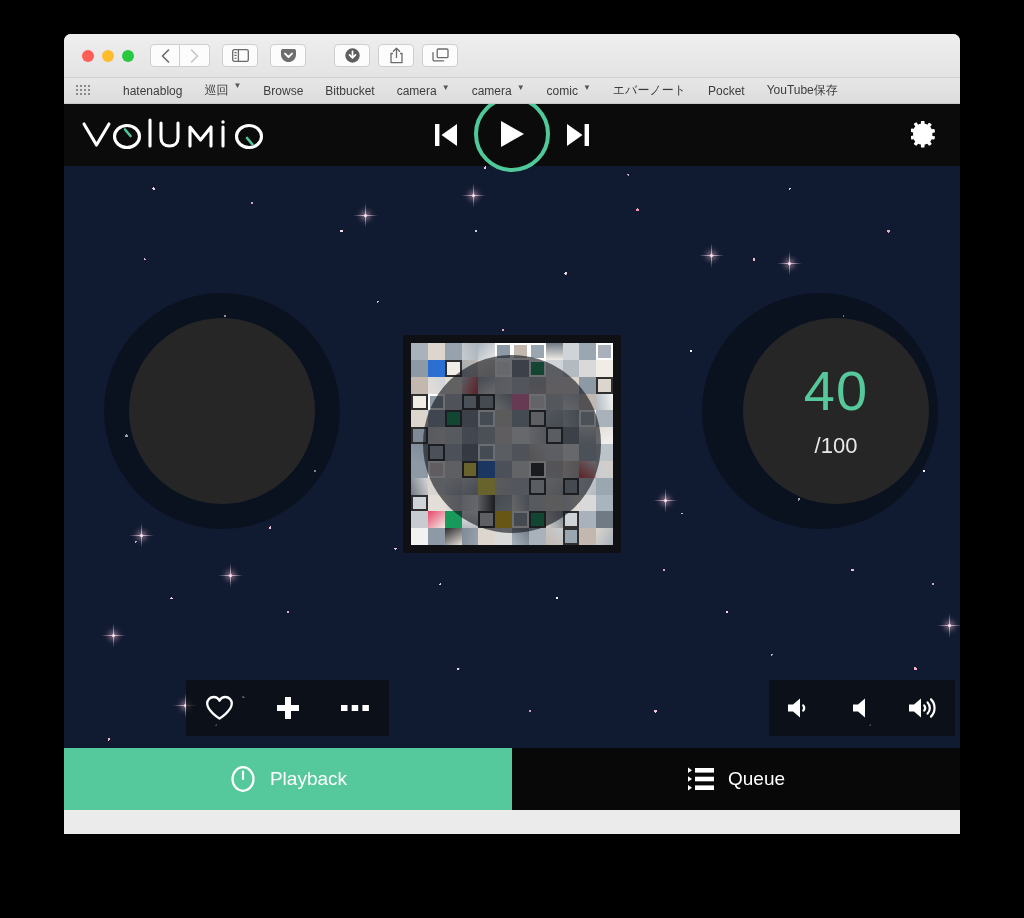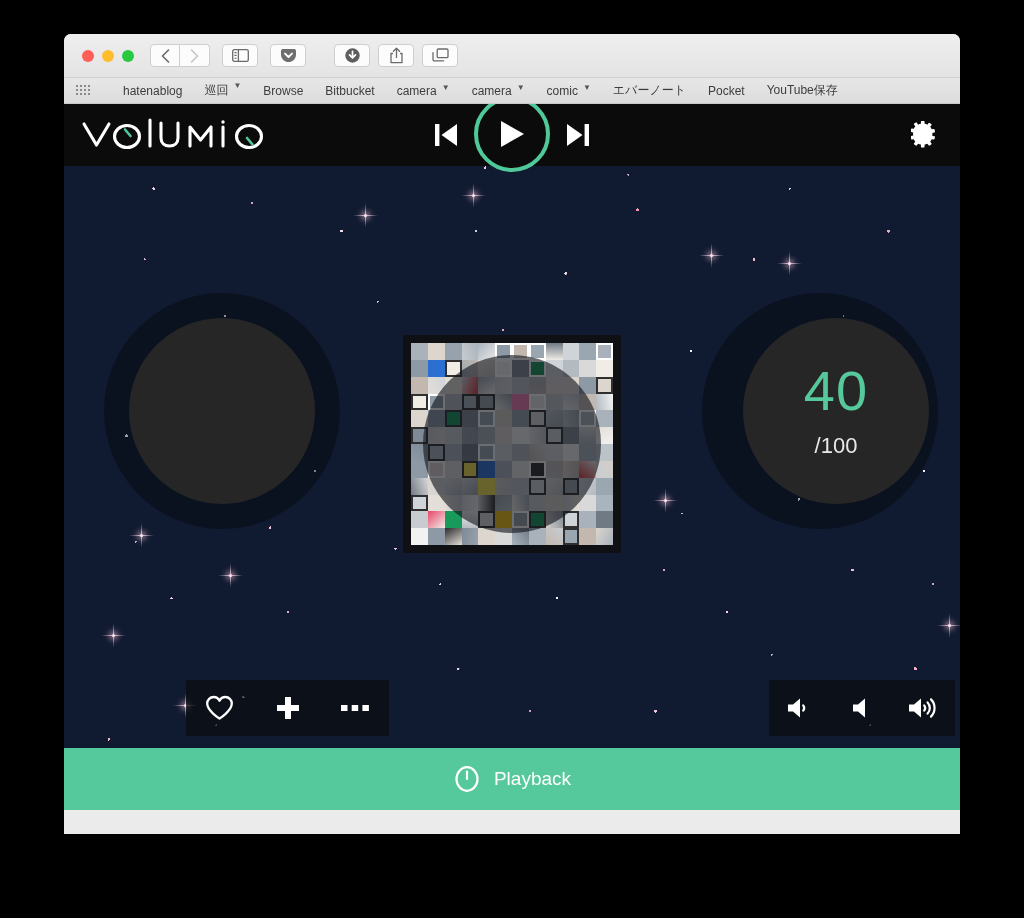--- a/index.html
+++ b/index.html
@@ -737,15 +737,26 @@
     </div>
 
     <div class="bottomnav">
       <div class="navitem active">
         <svg width="28" height="28" viewBox="0 0 28 28">
           <ellipse cx="14" cy="14" rx="10.5" ry="11.8" fill="none" stroke="#fff" stroke-width="2.2"></ellipse>
           <path d="M14 6.6 L14 14" fill="none" stroke="#fff" stroke-width="2.2" stroke-linecap="round"></path>
         </svg>
         <span class="lbl">Playback</span>
       </div>
+      <div class="navitem">
+        <svg width="28" height="26" viewBox="0 0 28 26">
+          <rect x="8" y="2" width="19" height="4.6" fill="#fff"></rect>
+          <rect x="8" y="10.7" width="19" height="4.6" fill="#fff"></rect>
+          <rect x="8" y="19.4" width="19" height="4.6" fill="#fff"></rect>
+          <path d="M1 1.6 L5 4.3 L1 7" fill="#fff"></path>
+          <path d="M1 10.3 L5 13 L1 15.7" fill="#fff"></path>
+          <path d="M1 19 L5 21.7 L1 24.4" fill="#fff"></path>
+        </svg>
+        <span class="lbl">Queue</span>
+      </div>
     </div>
   </div>
 </div>
 
 </body></html>

